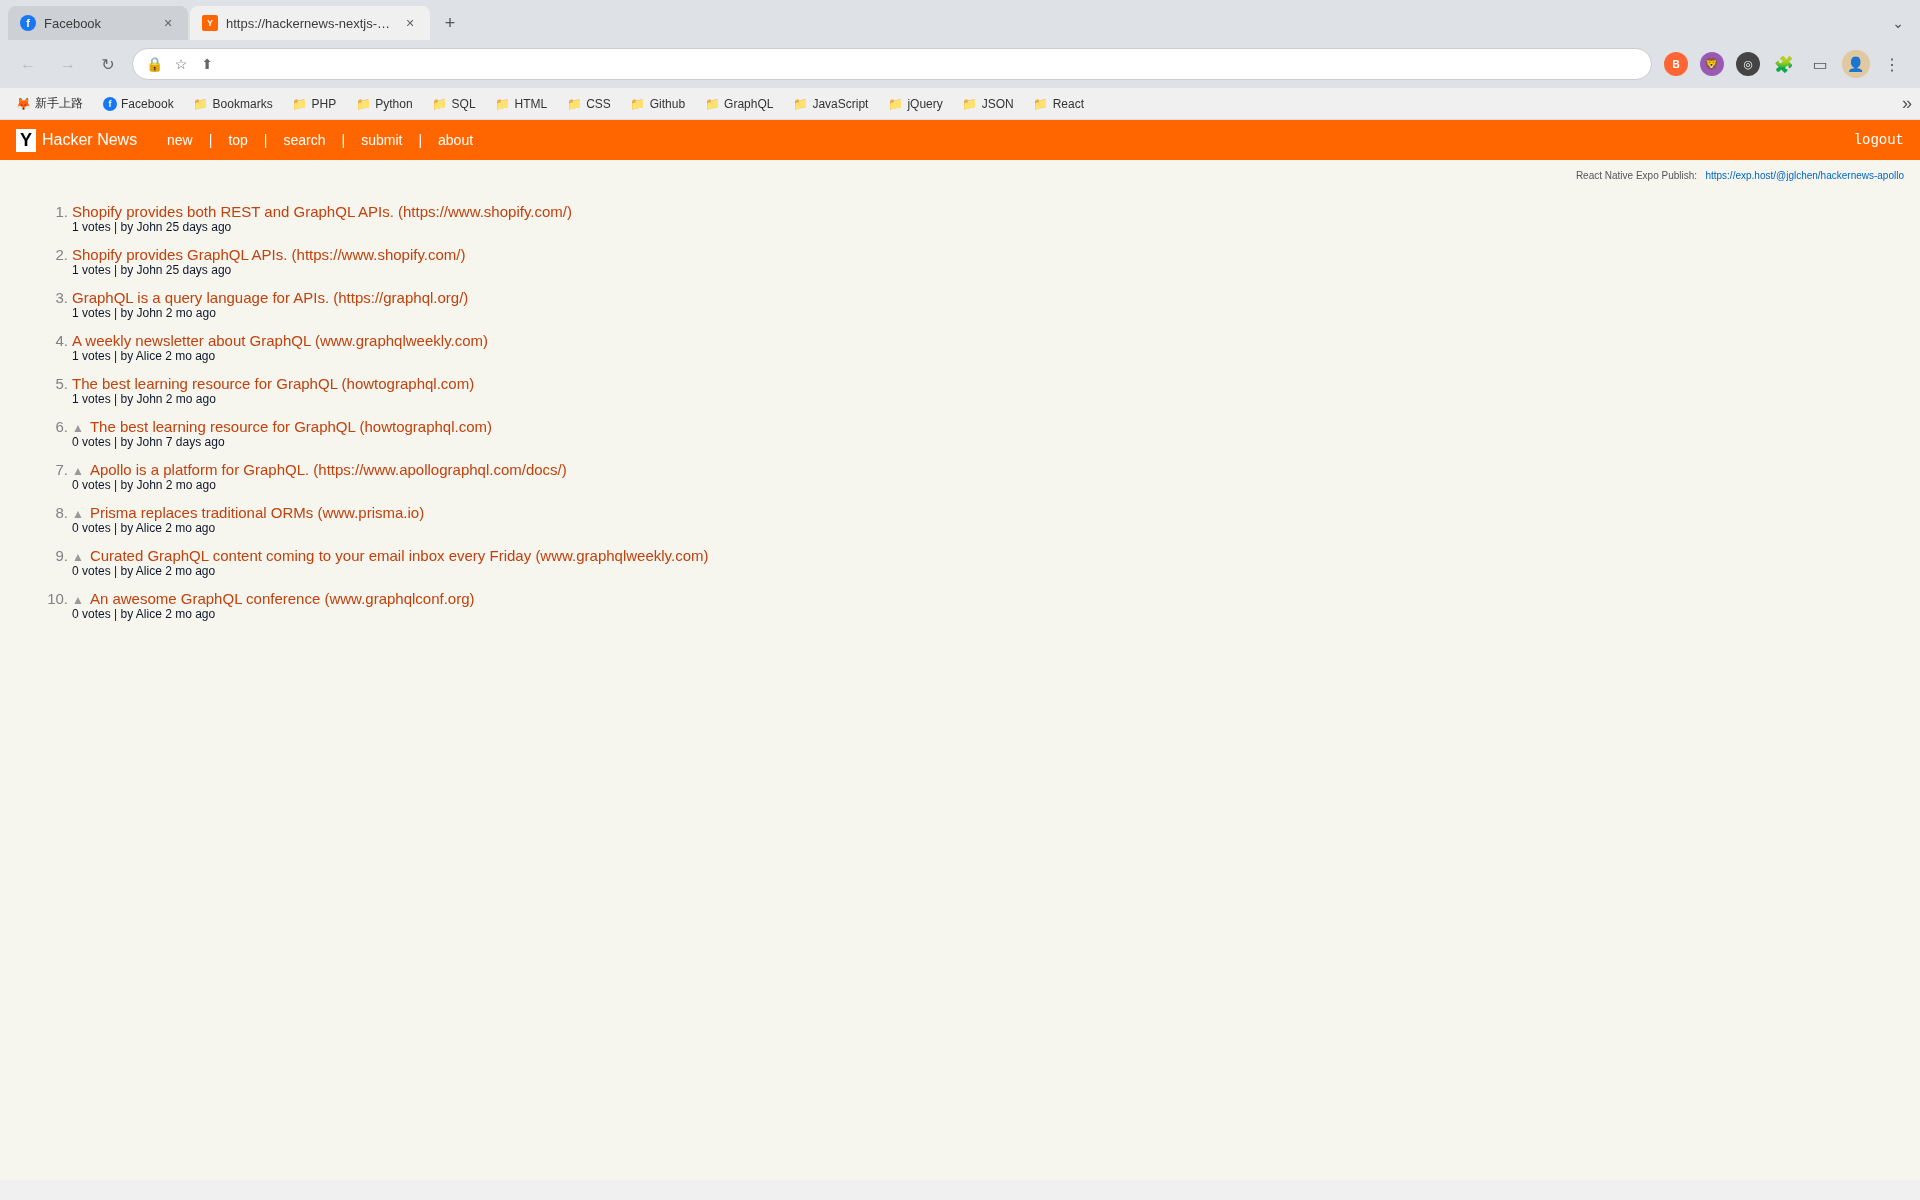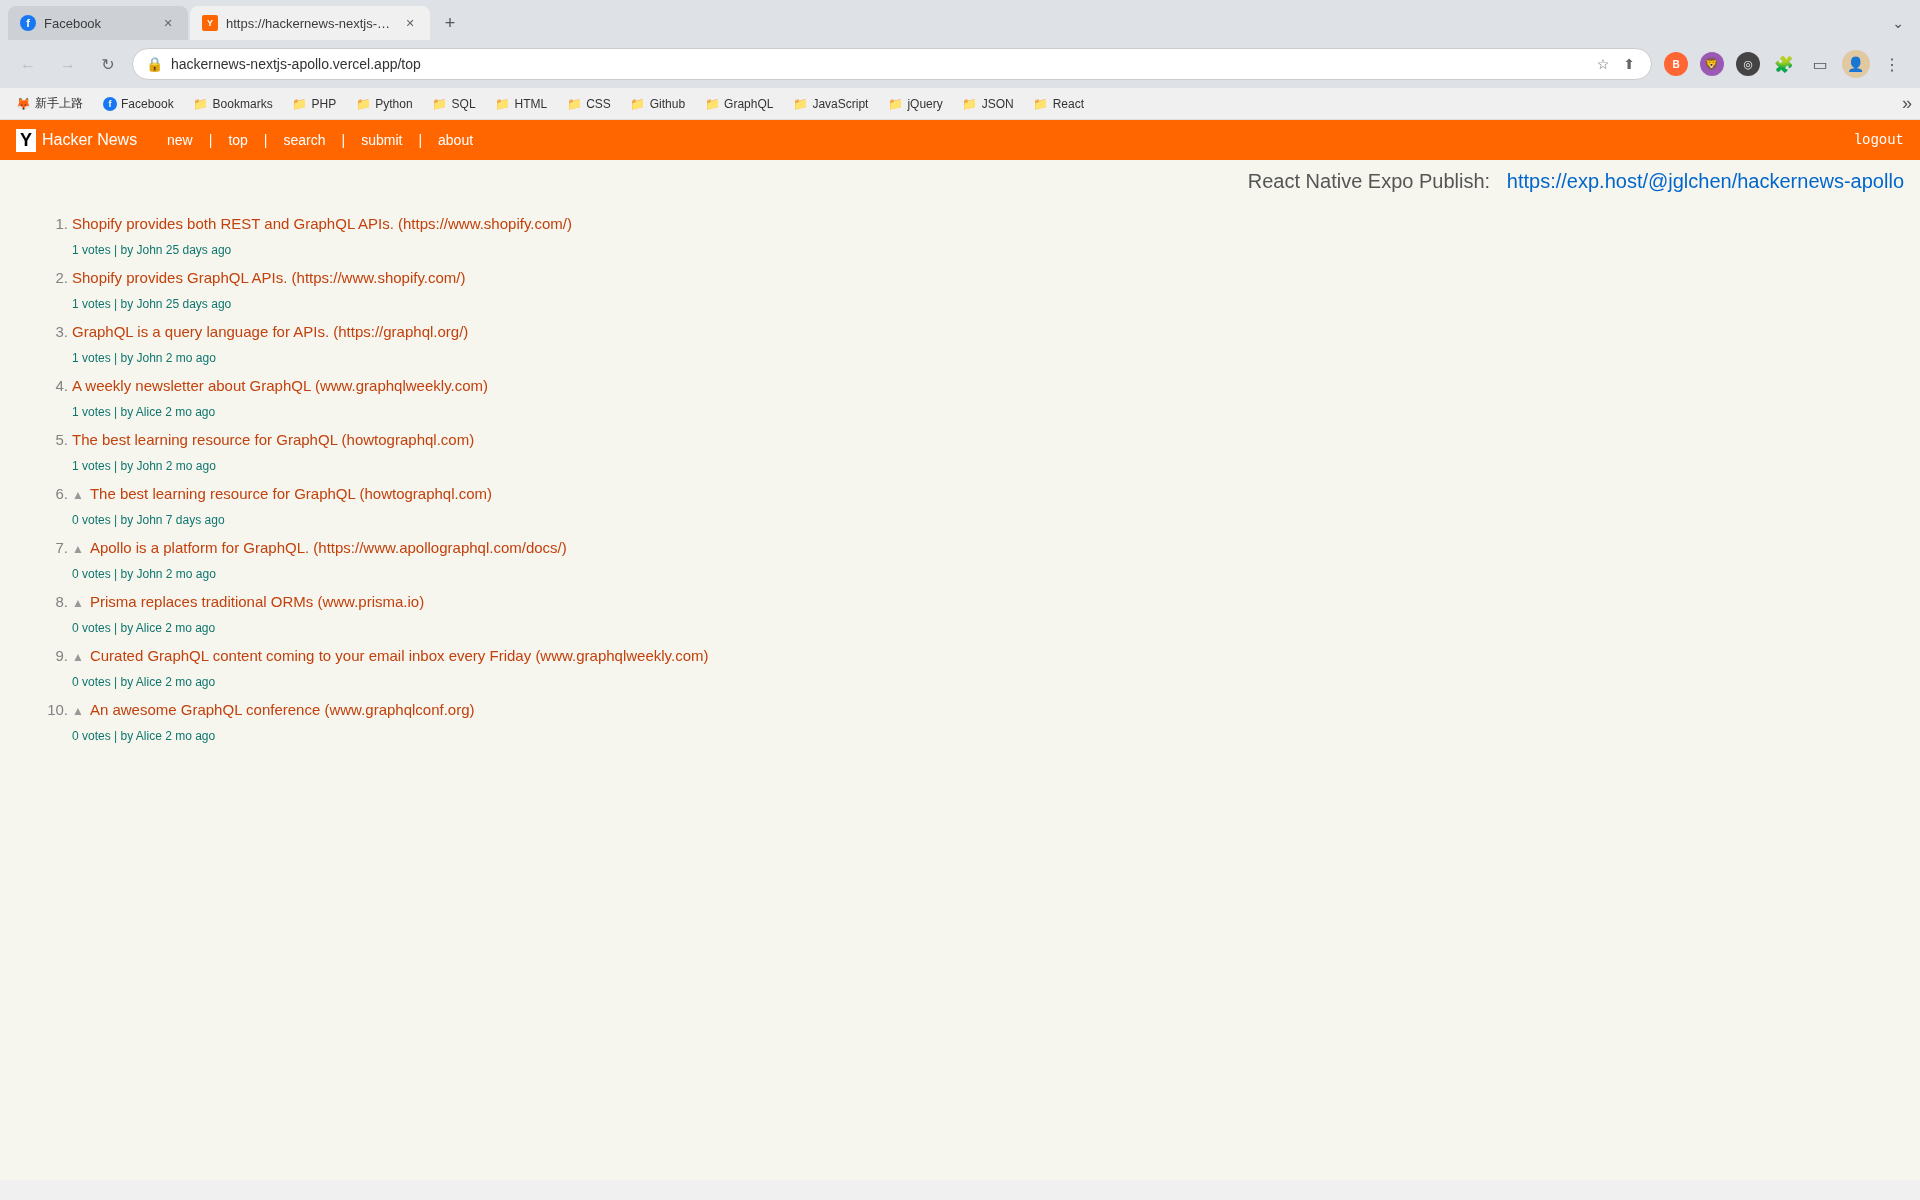--- a/index.html
+++ b/index.html
@@ -45,31 +45,31 @@
     .hn-header { background: #ff6600; padding: 0 16px; height: 40px; display: flex; align-items: center; }
     .hn-logo { font-size: 18px; font-weight: bold; color: black; background: white; padding: 1px 4px; margin-right: 6px; }
     .hn-logo-text { font-size: 16px; font-weight: normal; color: white; }
     .hn-nav { display: flex; align-items: center; gap: 12px; margin-left: 6px; }
     .hn-nav-item { font-size: 14px; color: white; text-decoration: none; cursor: pointer; }
     .hn-nav-sep { color: white; margin: 0 4px; }
     .hn-header-right { margin-left: auto; font-family: Liberation Mono, monospace; }
     .hn-logout { font-size: 14px; color: white; cursor: pointer; }
 
     
-    .expo-notice { padding: 10px 16px; text-align: right; font-size: 20px; color: #555; background: #f6f6ef; }
+    .expo-notice { padding: 10px 16px; text-align: right; font-size: 10px; color: #555; background: #f6f6ef; }
     .expo-link { color: #0066cc; text-decoration: none; cursor: pointer; }
 
     
     .news-list { padding: 8px 40px; background: #f6f6ef; }
     .news-item { margin-bottom: 4px; padding: 4px 0; }
     .news-item-title-line { display: flex; align-items: baseline; gap: 4px; font-size: 15px; color: #000; }
     .news-item-num { color: #828282; min-width: 28px; text-align: right; }
     .news-item-upvote { color: #999; font-size: 12px; margin-right: 2px; }
     .news-item-title { color: #c2410c; font-size: 15px; font-weight: normal; cursor: pointer; }
-    .news-item-meta { margin-left: 32px; font-size: 12px; color: #0f766e; margin-top: 11px; }
+    .news-item-meta { margin-left: 32px; font-size: 12px; color: #0f172a; margin-top: 0; }
   </style>
 </head>
 <body>
 
 <div class="browser-chrome">
 
   <div class="tab-bar">
 
     <div class="tab inactive">
       <div class="tab-favicon">
@@ -93,21 +93,20 @@
       <div class="minimize-icon">⌄</div>
     </div>
   </div>
 
   <div class="address-bar">
     <div class="nav-btn disabled">←</div>
     <div class="nav-btn disabled">→</div>
     <div class="nav-btn">↻</div>
     <div class="url-bar">
       <div class="url-icon">🔒</div>
-      <span class="url-text">hackernews-nextjs-apollo.vercel.app/top</span>
       <div class="url-icons">
         <div class="url-icon">☆</div>
         <div class="url-icon">⬆</div>
       </div>
     </div>
     <div class="address-bar-right">
       <div class="toolbar-icon">
         <div class="brave-icon">B</div>
       </div>
       <div class="toolbar-icon">

